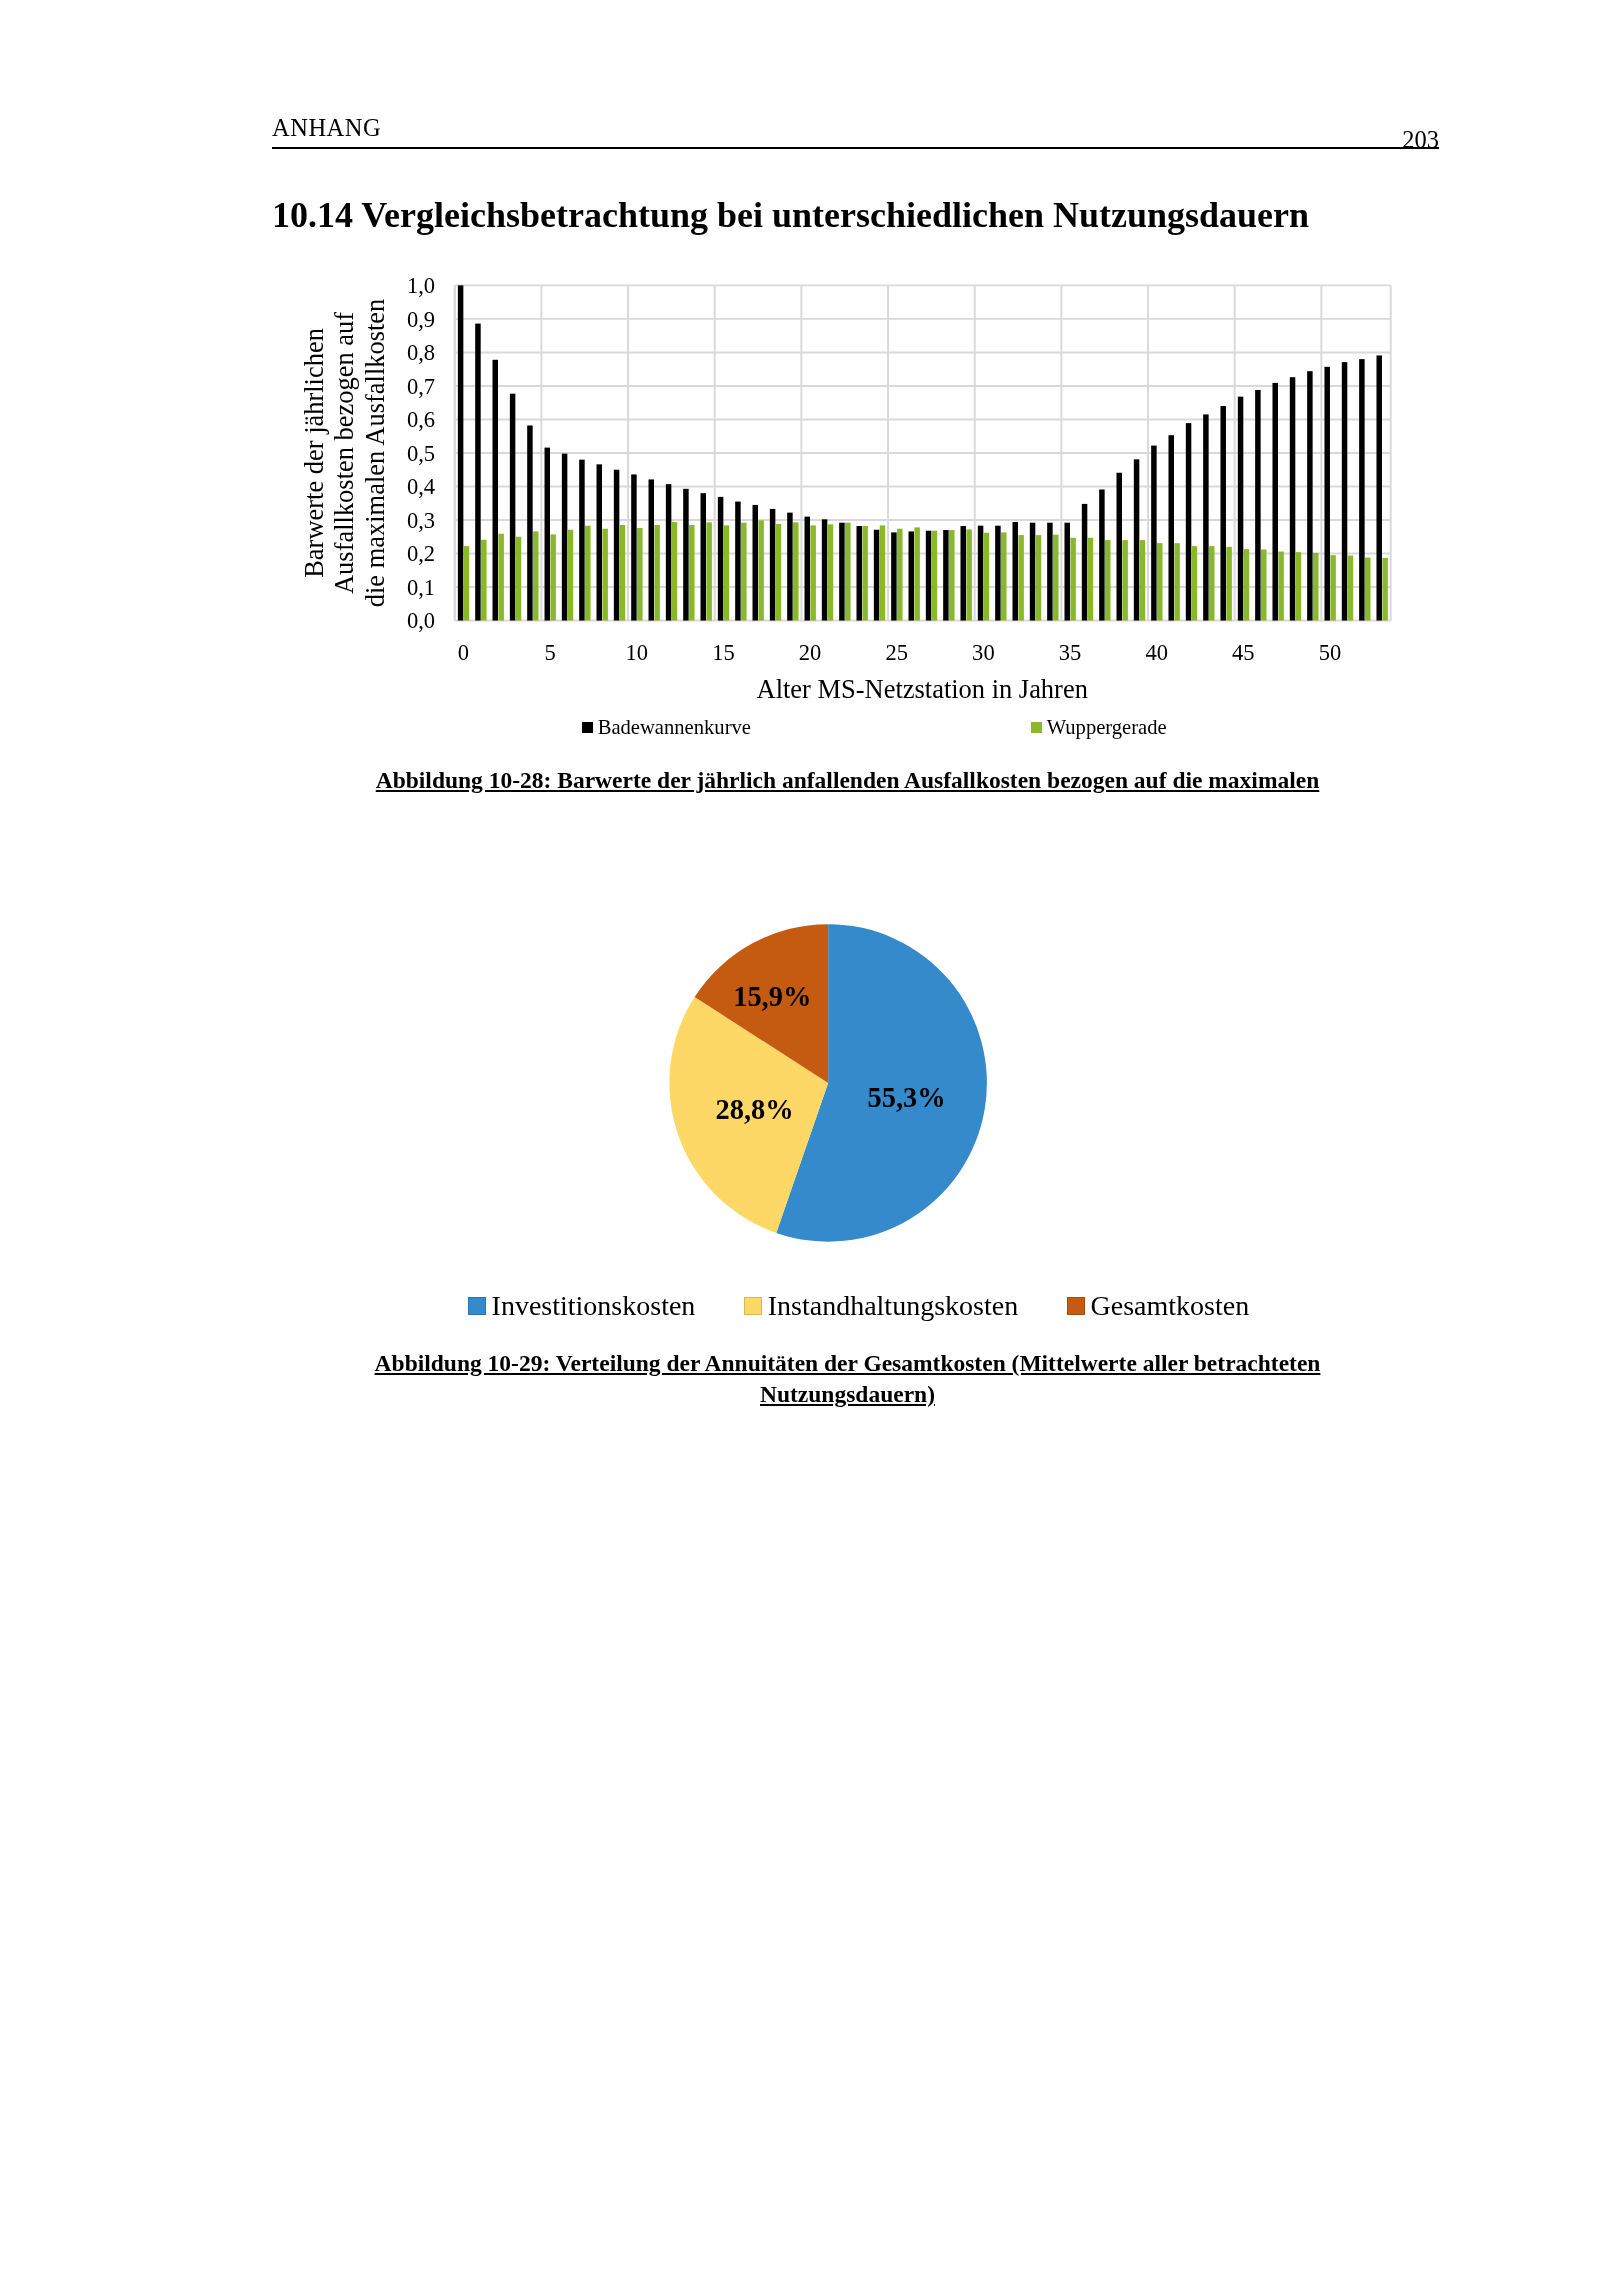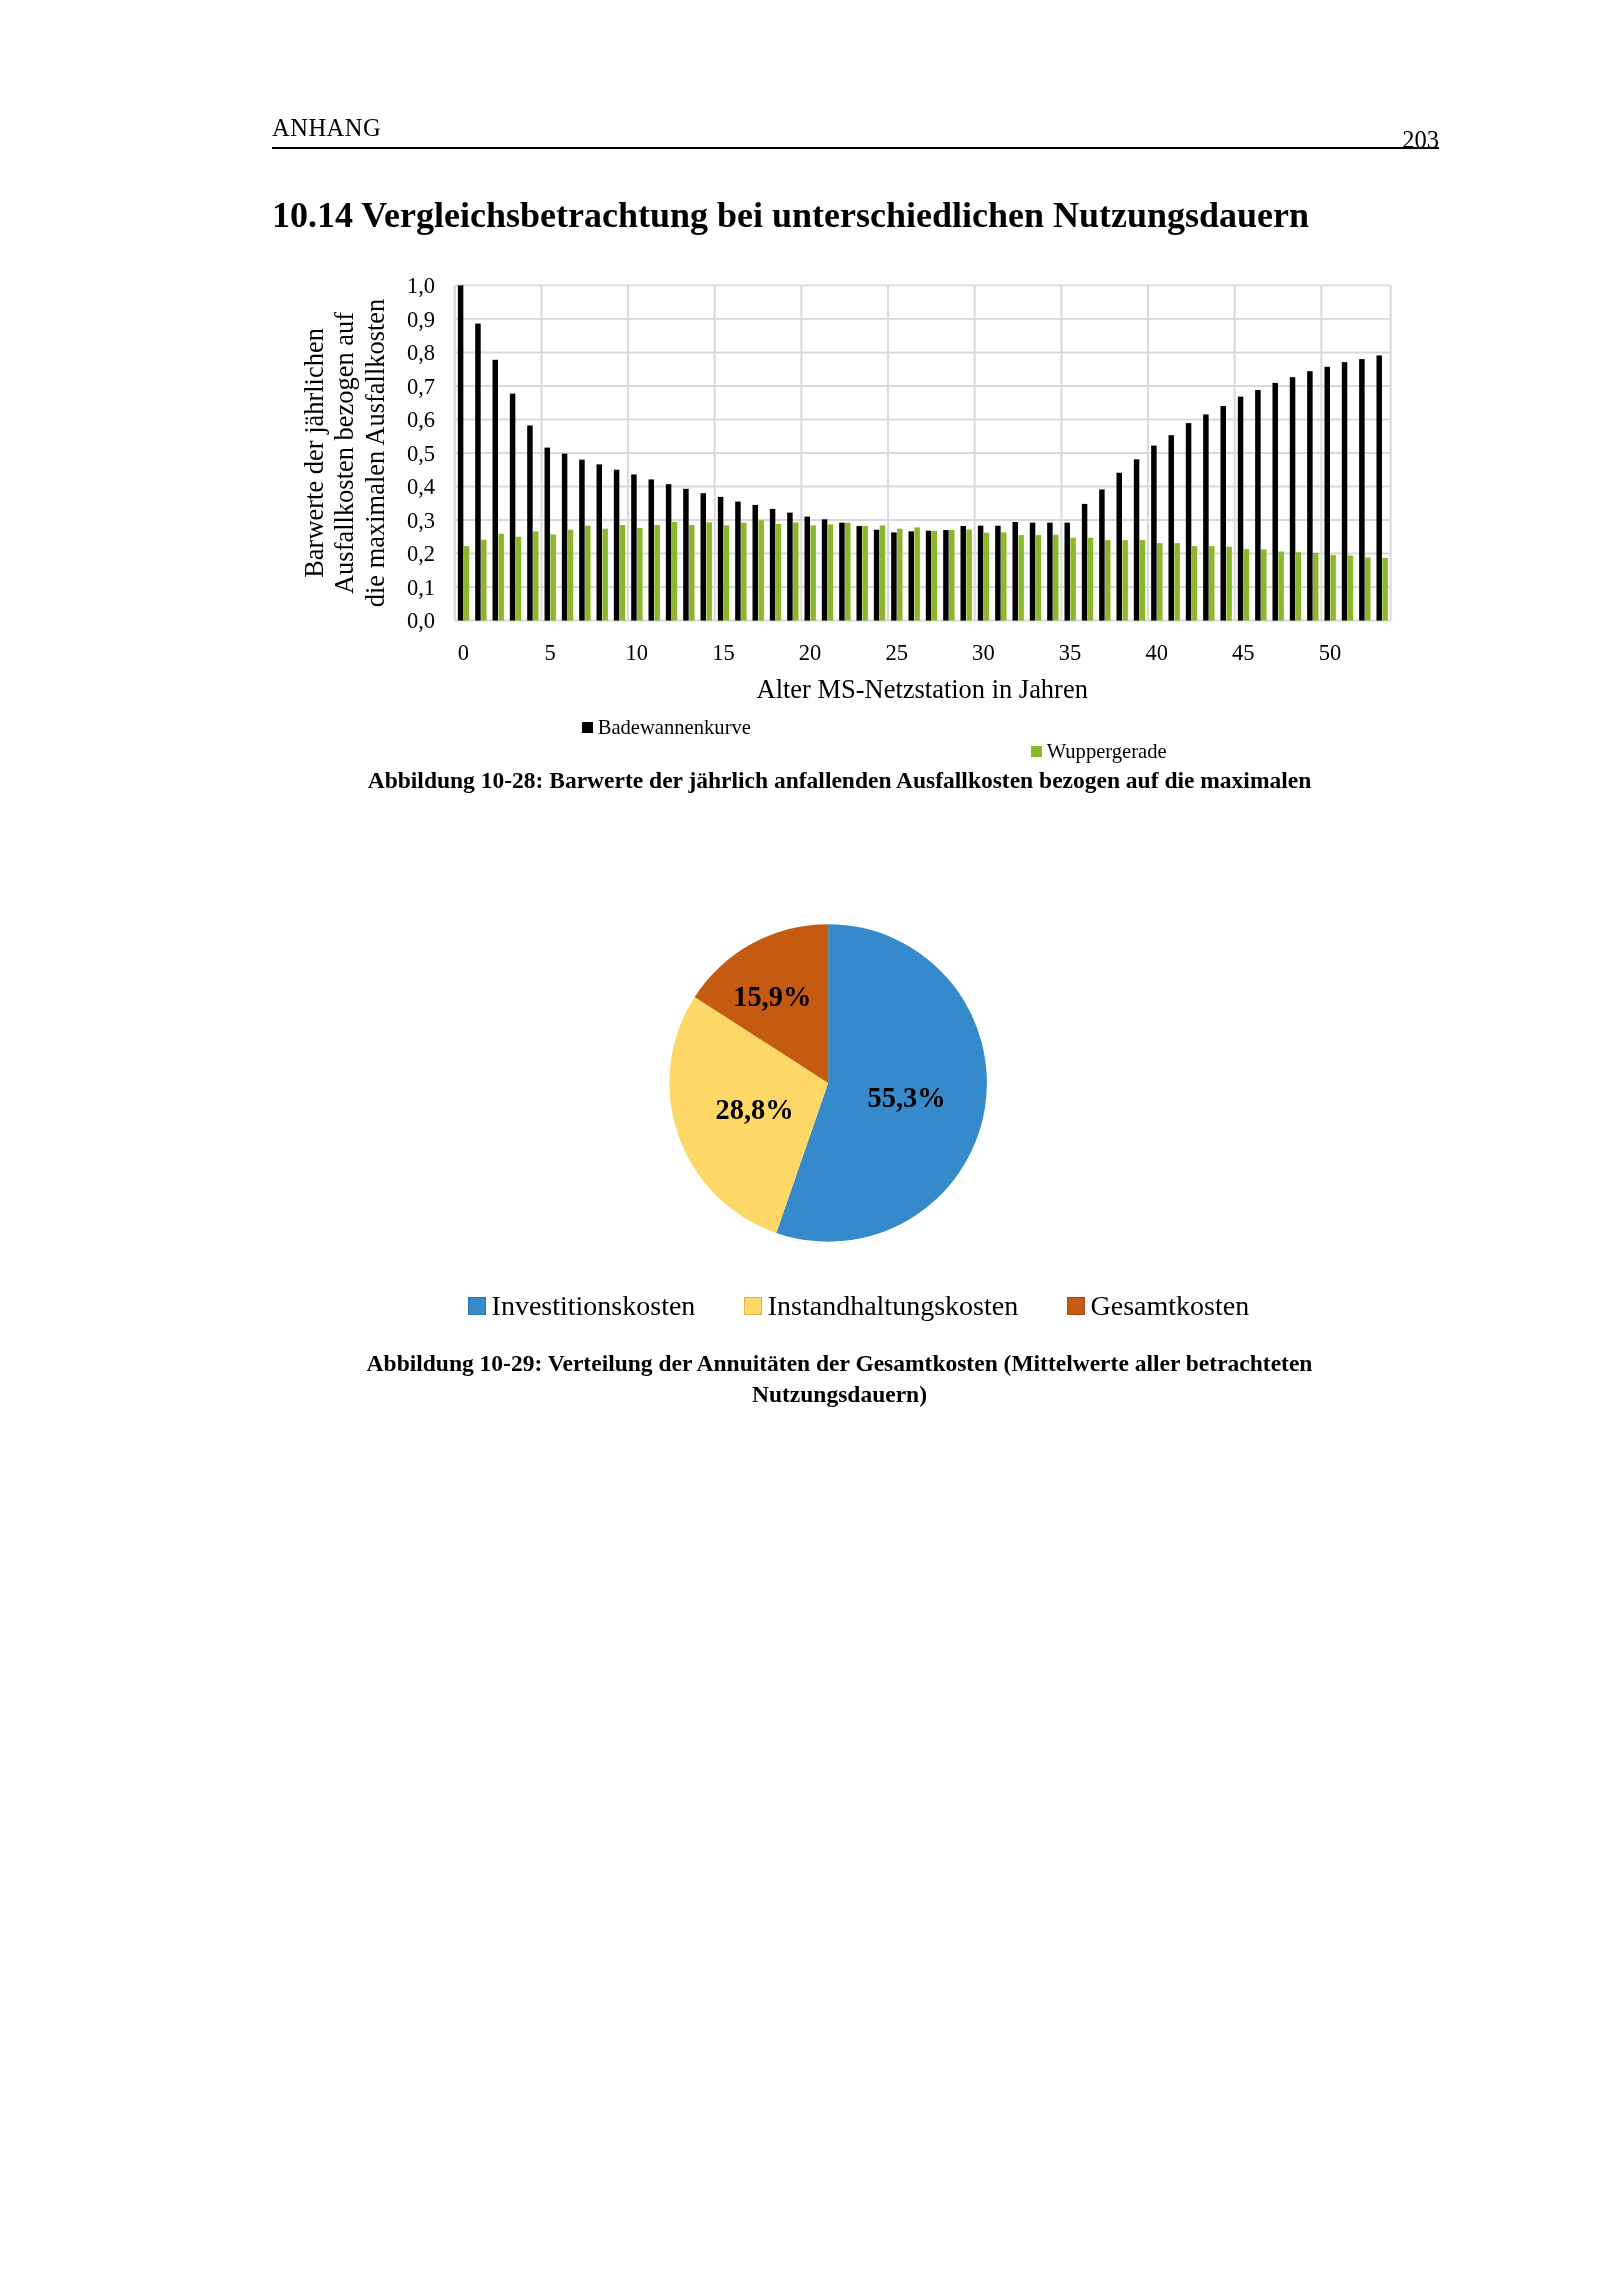--- a/index.html
+++ b/index.html
@@ -4,21 +4,21 @@
 <style>
   html, body { margin: 0; padding: 0; background: #ffffff; }
   body { width: 1621px; height: 2293px; position: relative; overflow: hidden;
          font-family: "Liberation Serif", "DejaVu Serif", serif; color: #000; }
   .abs { position: absolute; }
   .header-left { left: 272px; top: 114px; font-size: 24.5px; letter-spacing: 0.5px; }
   .header-right { left: 1372px; width: 67px; text-align: right; top: 126px; font-size: 24.5px; }
   .header-rule { left: 272px; top: 147px; width: 1167px; height: 2px; background: #000; }
   .section-title { left: 272px; top: 194px; font-size: 36px; font-weight: bold; white-space: nowrap; }
   .chart-svg { left: 0; top: 0; }
-  .caption { left: 256px; width: 1167px; text-align: center; font-weight: bold; font-size: 23.5px; line-height: 31px; }
+  .caption { left: 264px; width: 1167px; text-align: center; font-weight: bold; font-size: 23.5px; line-height: 31px; text-decoration: underline; }
   .legend { display: flex; align-items: center; white-space: nowrap; gap: 39px; }
   .legend-item { display: flex; align-items: center; }
   .swatch { display: inline-block; }
   .bar-legend { top: 716px; font-size: 20.6px; }
   .pie-legend { left: 468px; top: 1290px; font-size: 28px; }
   .pie-legend .swatch { width: 15.7px; height: 15.7px; margin-right: 5.9px; border: 1px solid rgba(0,0,0,0.15); }
   .pie-legend .legend-item { margin-right: 9.8px; }
   .bar-legend .swatch { width: 10.8px; height: 10.8px; margin-right: 4.9px; }
 </style>
 </head>
@@ -201,21 +201,21 @@
       <text x="0" y="0" text-anchor="middle" font-size="27" font-family="Liberation Serif, DejaVu Serif, serif" transform="translate(392,462) rotate(-90)">die maximalen Ausfallkosten</text>
     </g>
   <text id="bar-xlabel" x="941" y="712" text-anchor="middle" font-size="27" font-family="Liberation Serif, DejaVu Serif, serif">Alter MS-Netzstation in Jahren</text>
 </svg>
 
 <div class="abs legend bar-legend" style="left:0;width:1621px;">
   <div class="legend-item abs" style="left:582px;top:0;">
     <span class="swatch" style="background:#000;"></span>
     <span>Badewannenkurve</span>
   </div>
-  <div class="legend-item abs" style="left:1031px;top:0;margin-top:24px;">
+  <div class="legend-item abs" style="left:1031px;top:0;">
     <span class="swatch" style="background:#8AB82A;"></span>
     <span>Wuppergerade</span>
   </div>
 </div>
 
 <div class="abs caption" style="top:765px;">
   <div>Abbildung 10-28: Barwerte der jährlich anfallenden Ausfallkosten bezogen auf die maximalen</div>
 </div>
 
 <svg class="abs" id="pie-chart" style="left:0;top:882px;" width="1621" height="392" viewBox="0 900 1654 400" xmlns="http://www.w3.org/2000/svg">

